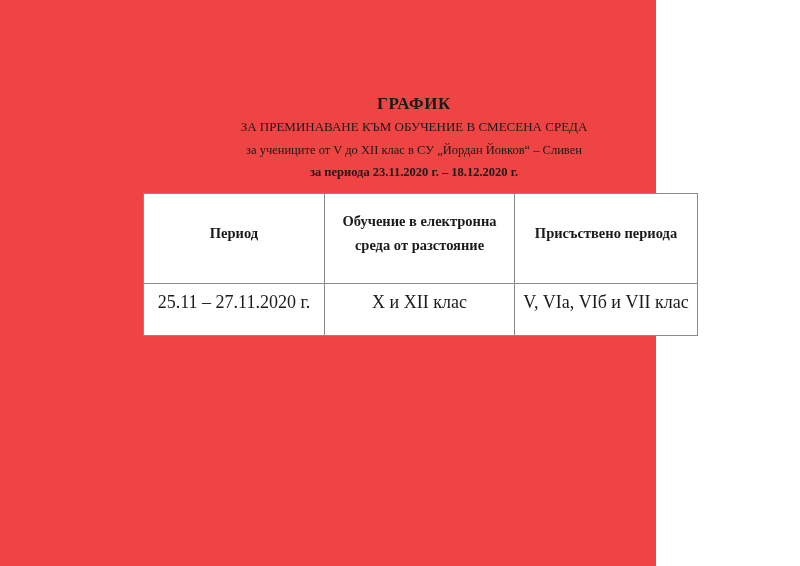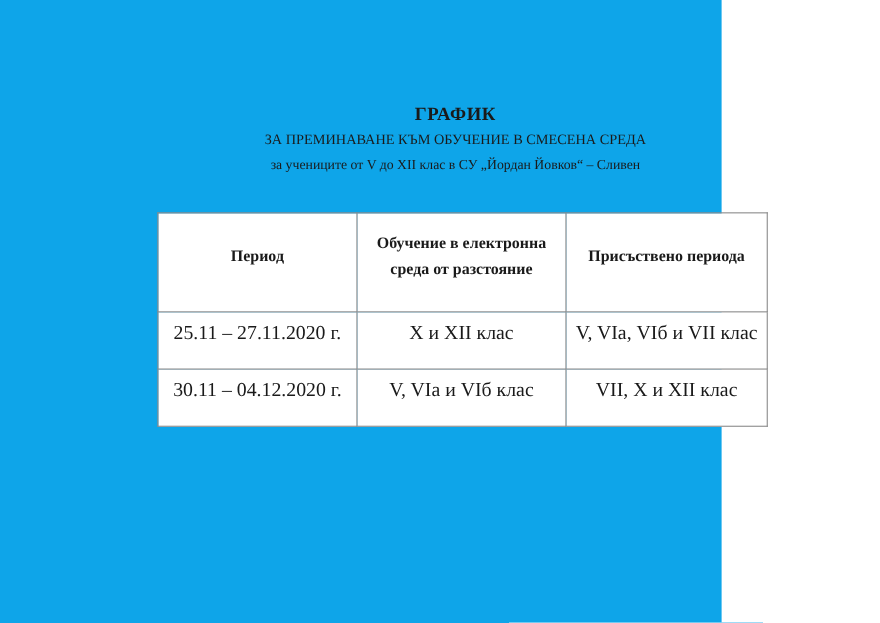--- a/index.html
+++ b/index.html
@@ -6,21 +6,21 @@
   html, body { width: 800px; height: 566px; overflow: hidden; }
   body {
     background: #ffffff;
     font-family: "Liberation Serif", "DejaVu Serif", serif;
     color: #1a1a1a;
   }
   .page {
     position: relative;
     width: 656px;
     height: 566px;
-    background: #0ea5e9;
+    background: #ef4444;
   }
   .title-block {
     position: absolute;
     top: 94px;
     left: 28px;
     width: 772px;
     text-align: center;
   }
   .doc-title {
     font-size: 17px;
@@ -86,20 +86,21 @@
 </style>
 </head>
 <body>
 
 <div class="page">
 
   <div class="title-block">
     <div class="doc-title">ГРАФИК</div>
     <div class="sub1">ЗА ПРЕМИНАВАНЕ КЪМ ОБУЧЕНИЕ В СМЕСЕНА СРЕДА</div>
     <div class="sub2">за учениците от V до XII клас в СУ „Йордан Йовков“ – Сливен</div>
+    <div class="sub3">за периода 23.11.2020 г. – 18.12.2020 г.</div>
   </div>
 
   <table class="schedule">
     <colgroup>
       <col class="c1">
         <col class="c2">
         <col class="c3">
     </colgroup>
     <thead>
       <tr>
@@ -113,21 +114,16 @@
           <span>Присъствено периода</span>
         </th>
       </tr>
     </thead>
     <tbody>
       <tr>
         <td>25.11 – 27.11.2020 г.</td>
         <td>X и XII клас</td>
         <td>V, VIа, VIб и VII клас</td>
       </tr>
-      <tr>
-        <td>30.11 – 04.12.2020 г.</td>
-        <td>V, VIа и VIб клас</td>
-        <td>VII, X и XII клас</td>
-      </tr>
     </tbody>
   </table>
 
 </div>
 
 </body></html>

